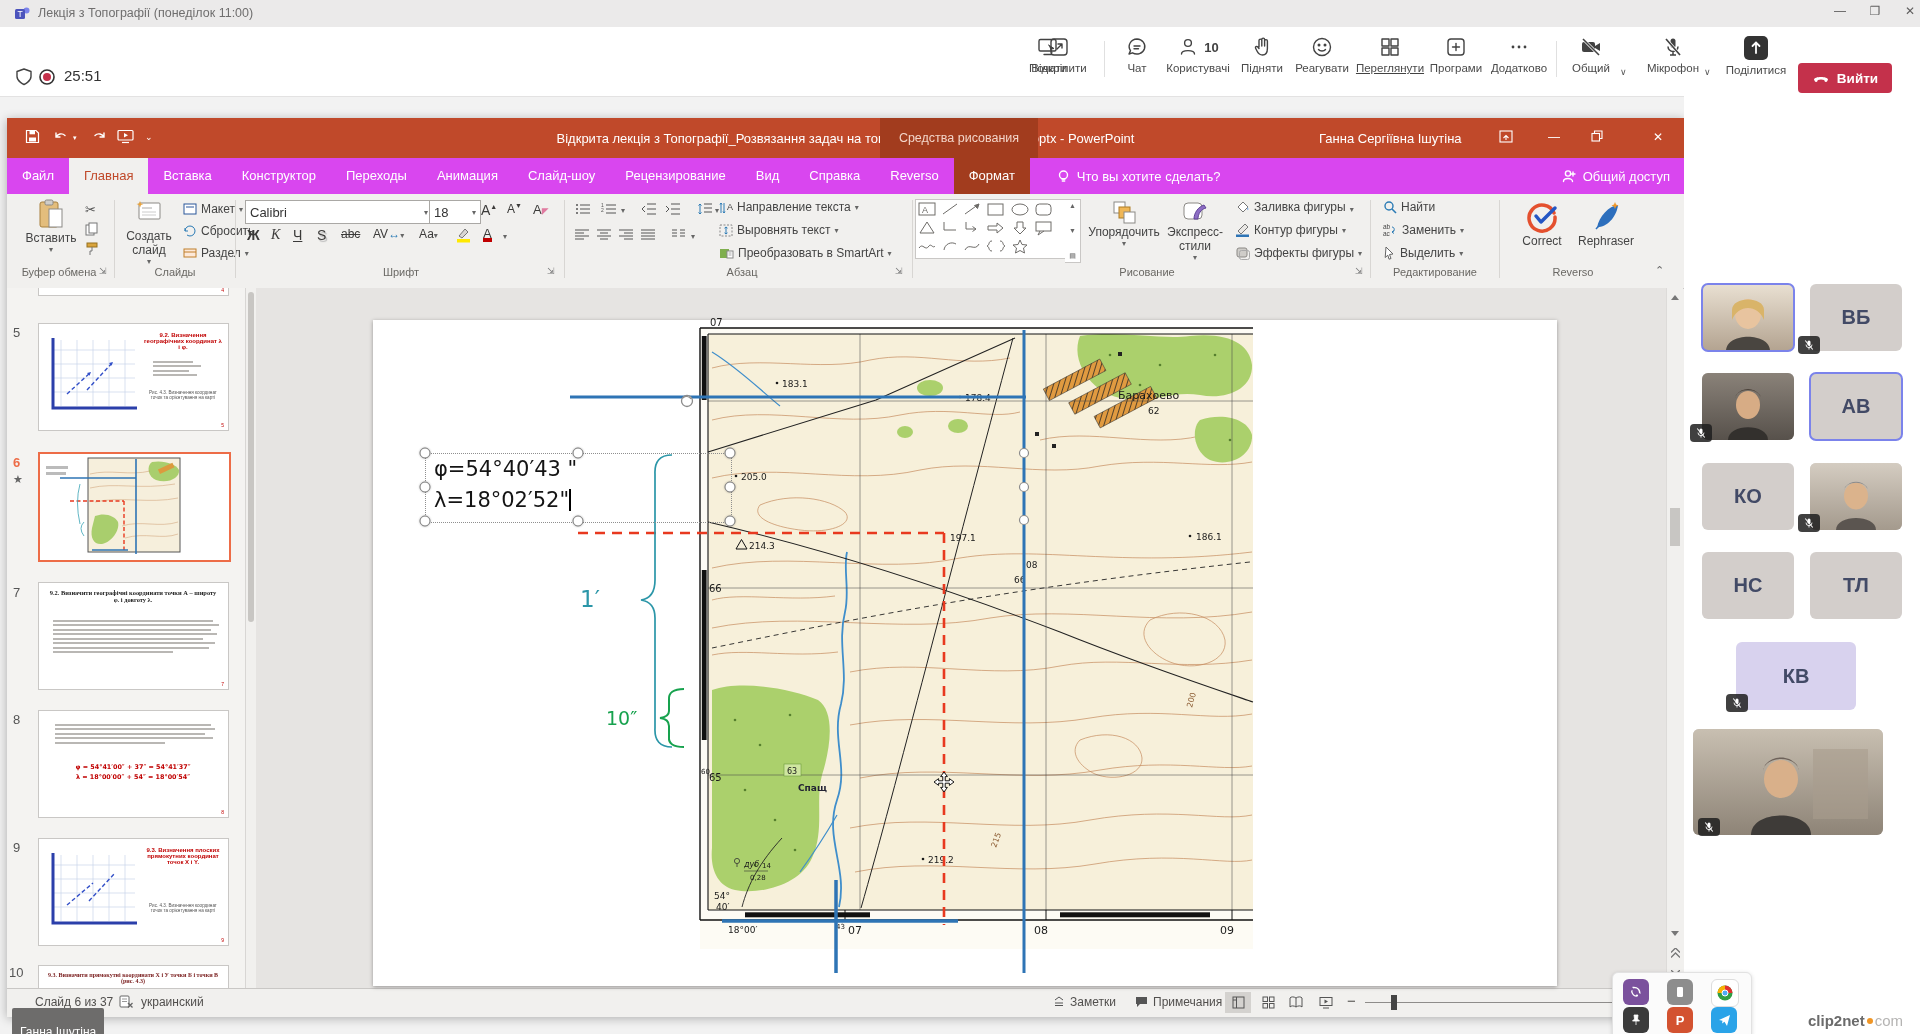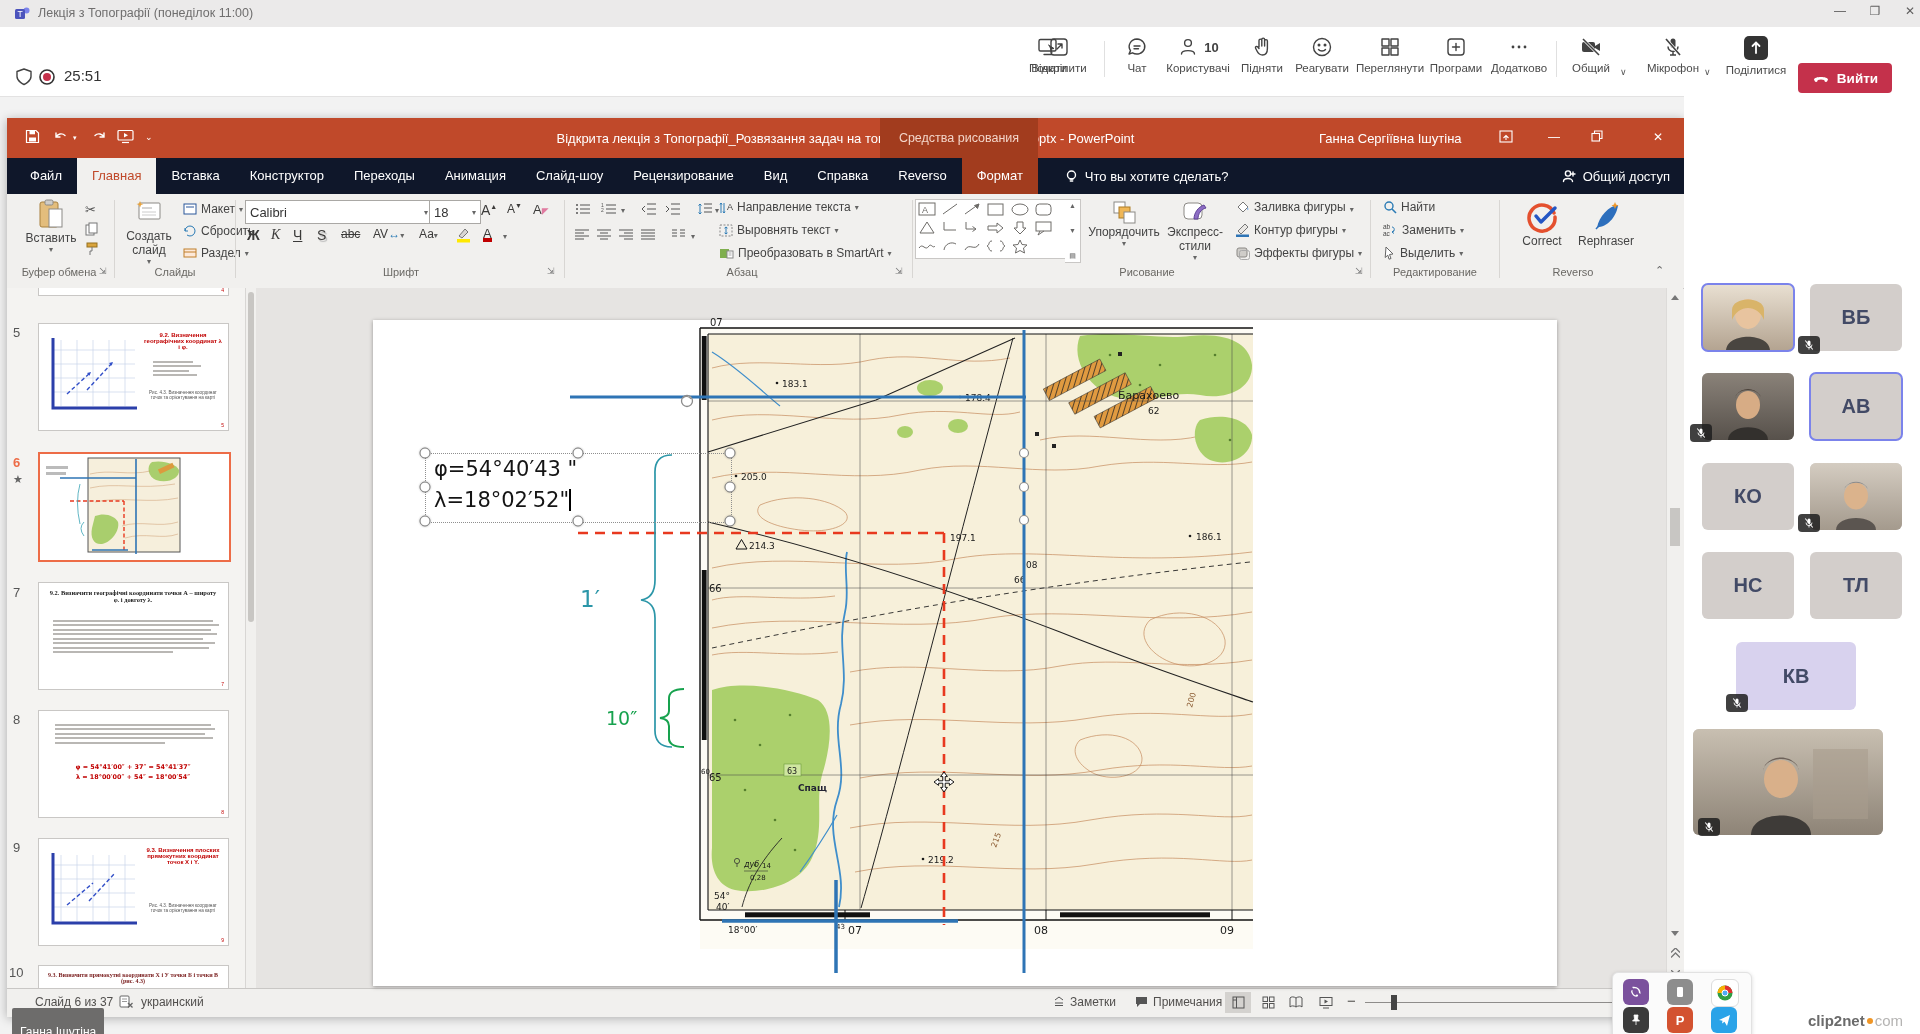--- a/index.html
+++ b/index.html
@@ -20,21 +20,21 @@
   .chev{position:absolute;top:40px;font-size:9px;color:#555;}
 
   
   .ppt{left:7px;top:118px;width:1677px;height:898px;background:#f1f0ee;box-shadow:0 2px 10px rgba(0,0,0,.3);}
   .ppt-titlebar{left:0;top:0;width:1677px;height:40px;background:#c0492a;color:#fff;}
   .qat-ic{top:11px;color:#fff;}
   .ppt-title{left:0;top:0;width:1677px;height:40px;display:flex;align-items:center;justify-content:center;font-size:13px;color:#fff;pointer-events:none;}
   .ctx-seg{left:873px;top:0;width:158px;height:40px;background:#a23c1e;display:flex;align-items:center;justify-content:center;font-size:12.5px;color:#f3d5c9;}
   .account{left:1312px;top:0;height:40px;display:flex;align-items:center;font-size:13px;color:#fff;}
   .p-winctl{top:12px;color:#fff;font-size:12px;width:30px;text-align:center;}
-  .ppt-tabs{left:0;top:40px;width:1677px;height:36px;background:#0f172a;display:flex;align-items:stretch;padding-left:8px;}
+  .ppt-tabs{left:0;top:40px;width:1677px;height:36px;background:#d946ef;display:flex;align-items:stretch;}
   .tab{padding:0 15px;line-height:36px;font-size:13px;color:#fff;white-space:nowrap;}
   .tab.active{background:#f1f0ee;color:#c0492a;}
   .tab.ctx{background:#a23c1e;}
   .tellme{display:flex;align-items:center;gap:6px;margin-left:26px;color:#fff;font-size:13px;}
   .sharebtn{position:absolute;right:14px;top:40px;height:36px;display:flex;align-items:center;gap:6px;color:#fff;font-size:13px;}
   .ribbon{left:0;top:76px;width:1677px;height:94px;background:#f1f0ee;border-bottom:1px solid #c9c7c5;}
   .grp-div{position:absolute;top:6px;width:1px;height:78px;background:#d8d6d3;}
   .grp-lbl{position:absolute;top:72px;font-size:11px;color:#6a6864;transform:translateX(-50%);white-space:nowrap;}
   .rbtn{position:absolute;display:flex;align-items:center;gap:4px;font-size:12px;color:#444;white-space:nowrap;}
   .rbig{position:absolute;display:flex;flex-direction:column;align-items:center;font-size:12px;color:#444;text-align:center;}
@@ -168,21 +168,21 @@
     </div>
     <div class="tb-btn" style="left:1322px;">
       <svg class="icsvg" width="24" height="24" viewBox="0 0 24 24">
           <circle cx="12" cy="12" r="8.5"></circle>
           <circle cx="9" cy="10" r="0.8" fill="#424242"></circle>
           <circle cx="15" cy="10" r="0.8" fill="#424242"></circle>
           <path d="M8.5 14.5 C10 16.5 14 16.5 15.5 14.5"></path>
         </svg>
       <span class="lbl">Реагувати</span>
     </div>
-    <div class="tb-btn" style="left:1390px;">
+    <div class="tb-btn" style="left:1390px;text-decoration:underline;">
       <svg class="icsvg" width="24" height="24" viewBox="0 0 24 24">
           <rect x="4" y="4" width="7" height="7"></rect>
           <rect x="13" y="4" width="7" height="7"></rect>
           <rect x="4" y="13" width="7" height="7"></rect>
           <rect x="13" y="13" width="7" height="7"></rect>
         </svg>
       <span class="lbl">Переглянути</span>
     </div>
     <div class="tb-btn" style="left:1456px;">
       <svg class="icsvg" width="24" height="24" viewBox="0 0 24 24">

